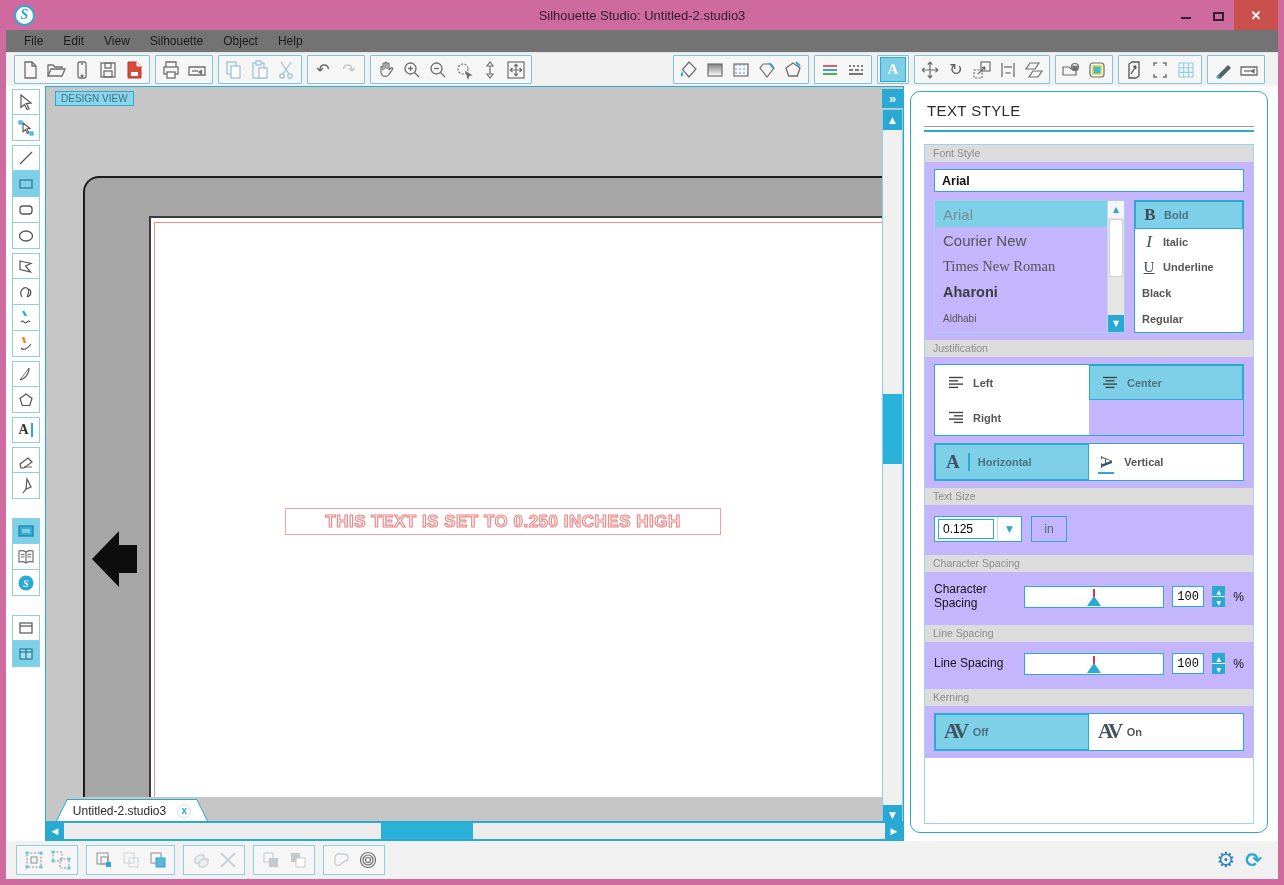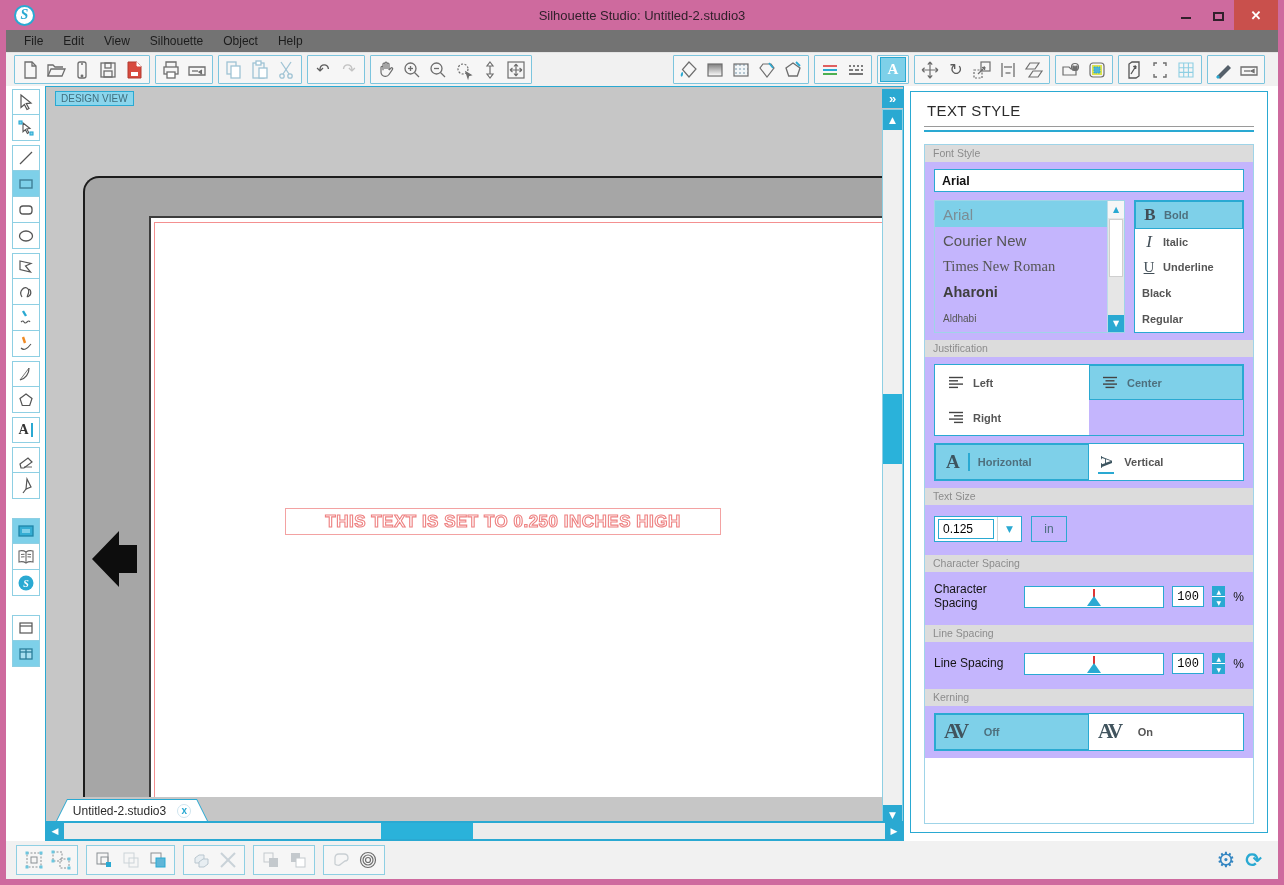--- a/index.html
+++ b/index.html
@@ -54,21 +54,21 @@
   .harrow.left{left:0}.harrow.right{right:0}
   .htrack{position:absolute;left:18px;right:18px;top:2px;bottom:2px;background:#ececec}
   .hthumb{position:absolute;left:317px;width:92px;top:0;bottom:0;background:#2ab2da}
   
   .doctab{position:absolute;left:10px;top:712px;width:152px;height:22px;z-index:6}
   .tabouter{position:absolute;inset:0;background:#2aa9d2;clip-path:polygon(11px 0,calc(100% - 11px) 0,100% 100%,0 100%)}
   .tabinner{position:absolute;left:1px;right:1px;top:1px;bottom:0;background:#fff;clip-path:polygon(10.5px 0,calc(100% - 10.5px) 0,100% 100%,0 100%);display:flex;align-items:center;justify-content:center;gap:11px;font-size:12px;color:#2b2b2b}
   .tabx{width:14px;height:14px;border:1px solid #cfe4ee;border-radius:50%;color:#2aa9d2;font-size:10px;font-weight:bold;display:flex;align-items:center;justify-content:center;line-height:1}
   
   .panel{width:374px;background:#fff;position:relative;font-size:12px;color:#333}
-  .panelbox{position:absolute;left:6px;top:5px;right:10px;bottom:8px;border:1px solid #2aa9d2;border-radius:0;padding:10px 13px 0}
+  .panelbox{position:absolute;left:6px;top:5px;right:10px;bottom:8px;border:1px solid #2aa9d2;border-radius:10px;padding:10px 13px 0}
   .paneltitle{font-size:15px;letter-spacing:.4px;color:#2b2b2b;padding-left:3px}
   .rule-gray{border-top:1px solid #9a9a9a;margin-top:7px}
   .rule-blue{border-top:2px solid #2aa9d2;margin-top:3px}
   .groupbox{border:1px solid #9fd4e8;margin-top:12px;height:680px;background:#fff;overflow:hidden}
   .secbar{height:17px;background:#dcdcdc;color:#8c8c8c;font-size:10.5px;line-height:17px;padding-left:8px}
   .secbody{padding:7px 9px;background:#c4b5fd}
   .fontinput{height:23px;border:1px solid #2aa9d2;padding:2px 7px;font-weight:bold;font-size:12.5px;color:#101010;display:flex;align-items:center;margin-bottom:8px;width:100%;font-family:"Liberation Sans",sans-serif;outline:none}
   .lists{display:flex;gap:9px;align-items:flex-start}
   .fontlist{flex:1;height:133px;border:1px solid #9fd4e8;display:flex;overflow:hidden}
   .fontitems{flex:1}
@@ -108,21 +108,21 @@
   .splabel{width:88px;font-size:12px;color:#141414;line-height:1.15}
   .slider{width:150px;height:22px;border:1px solid #2aa9d2;position:relative;background:#fff}
   .stick{position:absolute;left:50%;top:2px;width:2px;height:9px;background:#e03535;transform:translateX(-50%)}
   .shandle{position:absolute;left:50%;bottom:1px;transform:translateX(-50%);width:0;height:0;border-left:7px solid transparent;border-right:7px solid transparent;border-bottom:10px solid #2aa9d2}
   .spinval{width:32px;height:21px;border:1px solid #2aa9d2;font-size:12px;padding:0 4px;display:flex;align-items:center;background:#fff;font-family:Liberation Mono, monospace;outline:none}
   .spinner{width:14px;height:21px;background:#2aa9d2;display:flex;flex-direction:column;color:#fff}
   .spinner span{flex:1;display:flex;align-items:center;justify-content:center;font-size:6px;font-family:"DejaVu Sans",sans-serif}
   .spinner span:first-child{border-bottom:1px solid #fff}
   .pct{font-size:12px;color:#141414}
   .kernbox{border:1px solid #2aa9d2;display:grid;grid-template-columns:1fr 1fr}
-  .kbtn{height:36px;display:flex;align-items:center;gap:17px;padding-left:9px;font-size:11px;font-weight:bold;color:#555;background:#fff}
+  .kbtn{height:36px;display:flex;align-items:center;gap:6px;padding-left:9px;font-size:11px;font-weight:bold;color:#555;background:#fff}
   .kbtn.sel{background:#7ed0e9;box-shadow:inset 0 0 0 1px #2aa9d2;color:#4e707e}
   .avglyph{font-family:"Liberation Serif",serif;font-size:21px;letter-spacing:-2.5px;color:#41545e}
   
   .bottombar{height:38px;background:#f1f1f1;display:flex;align-items:center;padding:0 10px}
   .bgroup{display:flex;align-items:center;border:1px solid #8ecfe3;height:30px;padding:1px 3px;margin-right:8px;background:#f6f6f6}
   .bbtn{width:27px;height:26px;display:flex;align-items:center;justify-content:center}
   .bright{margin-left:auto;display:flex;align-items:center;gap:10px;padding-right:6px}
   .gearglyph{font-family:"DejaVu Sans",sans-serif;font-size:21px;color:#3486c2;line-height:1}
   .syncglyph{font-family:"DejaVu Sans",sans-serif;font-size:20px;font-weight:bold;color:#2aa9d2;line-height:1}
 </style>

